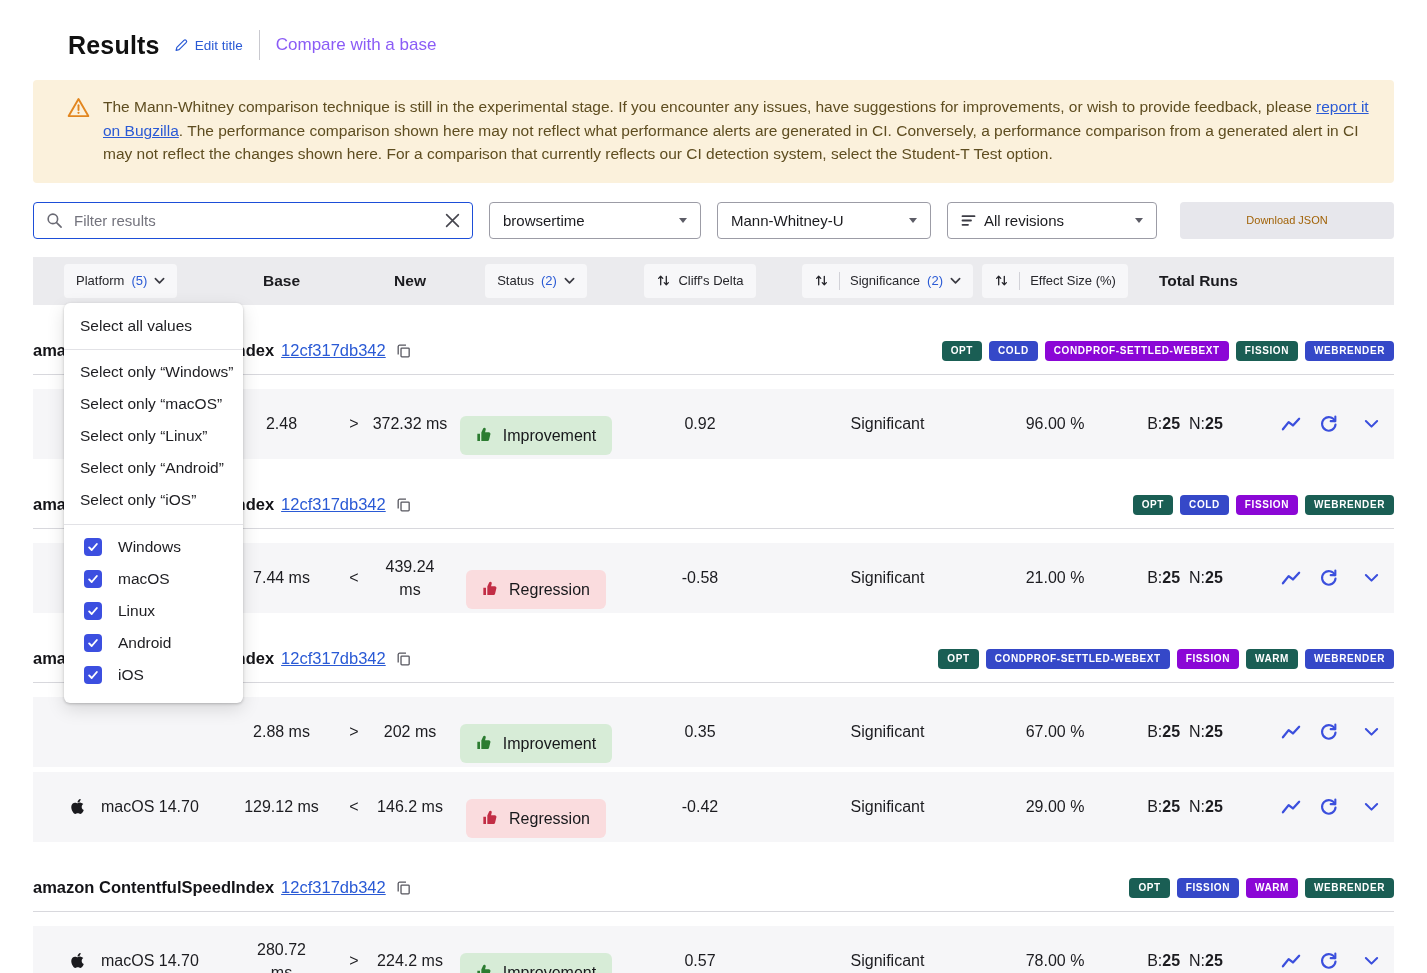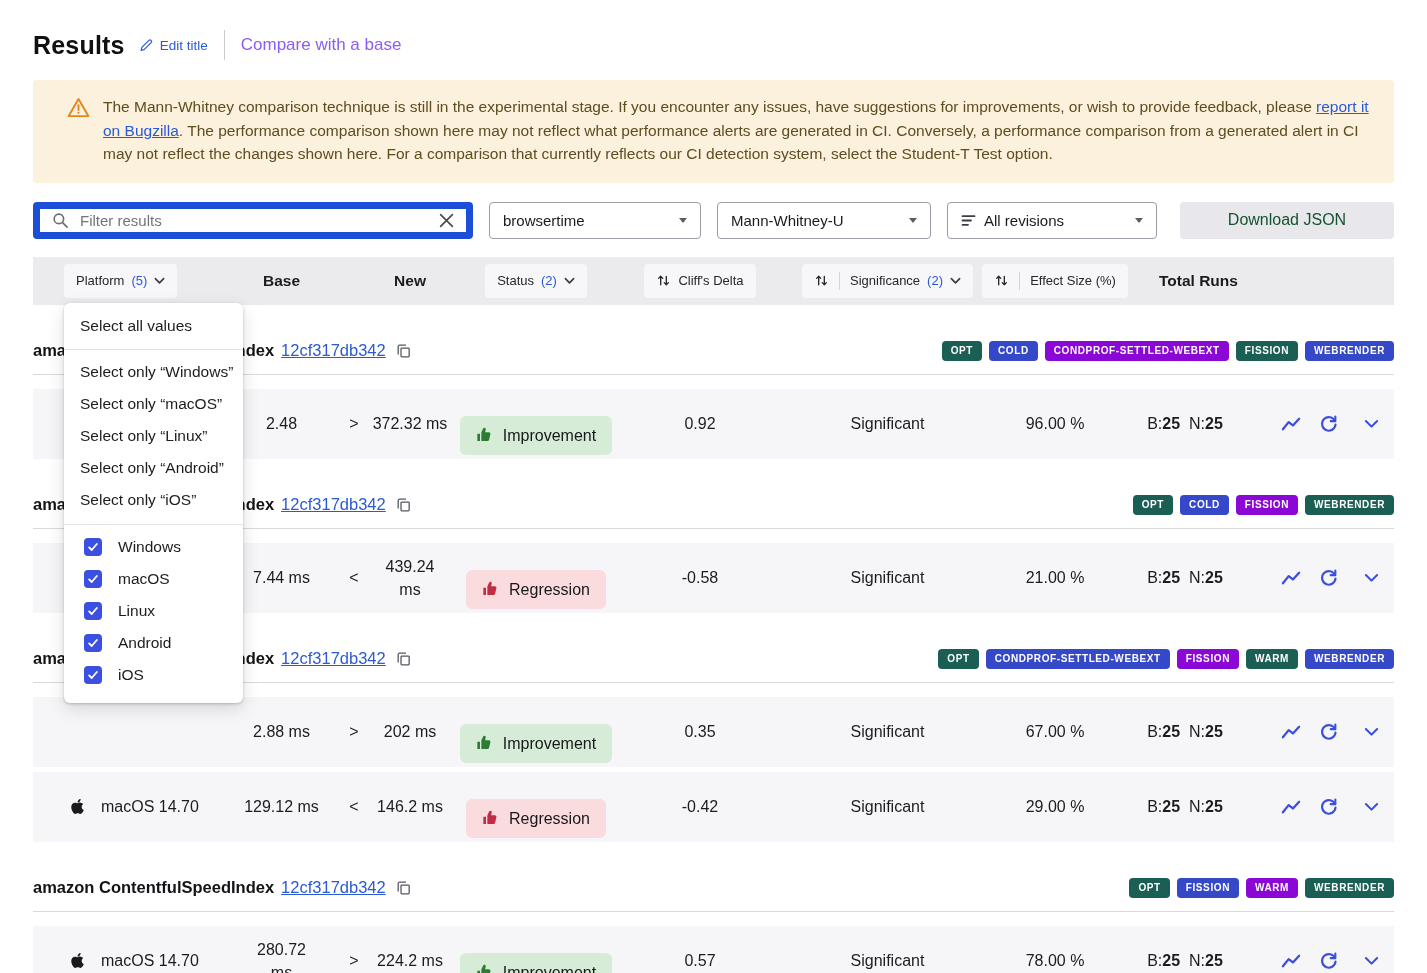--- a/index.html
+++ b/index.html
@@ -6,55 +6,55 @@
   html,body { margin:0; padding:0; }
   body {
     width:1427px; height:973px; overflow:hidden; position:relative;
     background:#fff; color:#1b1b1f;
     font-family:"Liberation Sans", sans-serif;
     -webkit-font-smoothing:antialiased;
   }
   .page { padding:0 33px; }
 
   
-  .top-header { margin-top:30px; display:flex; align-items:center; }
+  .top-header { margin-top:30px; display:flex; align-items:center;margin-left:35px; }
   .title { font-size:25px; font-weight:800; letter-spacing:.2px; color:#111; }
   .edit-title { display:flex; align-items:center; gap:6px; margin-left:14px; color:#2a5ad5; font-size:13.5px; cursor:pointer; }
   .vdiv { width:1px; height:30px; background:#c9c9cf; margin:0 16px; }
   .subtitle { font-size:17px; color:#8b5cf6; }
 
   
   .banner {
     margin-top:20px; background:#fbf1dc; border-radius:4px;
     padding:15px 24px 17px 34px; display:flex; gap:13px;
     font-size:15.5px; line-height:23.5px; color:#5e4d20;
   }
   .banner a { color:#2a5ad5; text-decoration:underline; }
   .warn-ic { flex:0 0 auto; margin-top:2px; }
 
   
   .toolbar { margin-top:19px; display:flex; gap:16px; }
   .search-box {
-    width:440px; height:37px; border:7px solid #1d4ed8; border-radius:4px;
+    width:440px; height:37px; border:1px solid #1d4ed8; border-radius:4px;
     display:flex; align-items:center; padding:0 12px; gap:9px; background:#fff;
   }
   .search-box input { border:none; outline:none; flex:1; font-size:15px; font-family:inherit; color:#1b1b1f; background:transparent; }
   .search-box input::placeholder { color:#73737d; }
   .select {
     height:37px; border:1px solid #9c9ca6; border-radius:4px; background:#fff;
     display:flex; align-items:center; padding:0 13px; font-size:15px; gap:8px; cursor:pointer;
   }
   .select .grow { flex:1; }
   .sel-framework { width:212px; }
   .sel-test { width:214px; }
   .sel-revisions { width:210px; }
   .caret { width:0; height:0; border-left:4.5px solid transparent; border-right:4.5px solid transparent; border-top:5px solid #5c5c66; }
   .btn-download {
     width:214px; height:37px; margin-left:auto; border:none; border-radius:4px;
-    background:#e7e7ec; color:#14532d; font-size:16px; font-family:inherit; cursor:pointer;
+    background:#e7e7ec; color:#a16207; font-size:11px; font-family:inherit; cursor:pointer;
   }
 
   
   .grid { display:grid; grid-template-columns:190px 117px 28px 84px 168px 160px 215px 120px 140px 139px; align-items:center; }
 
   .thead { margin-top:18px; height:48px; background:#ebebee; }
   .chip {
     background:#f7f7f9; border-radius:4px; height:34px; padding:0 12px;
     display:inline-flex; align-items:center; gap:7px; font-size:13px; color:#26262b; cursor:pointer;
     justify-self:center; white-space:nowrap;

